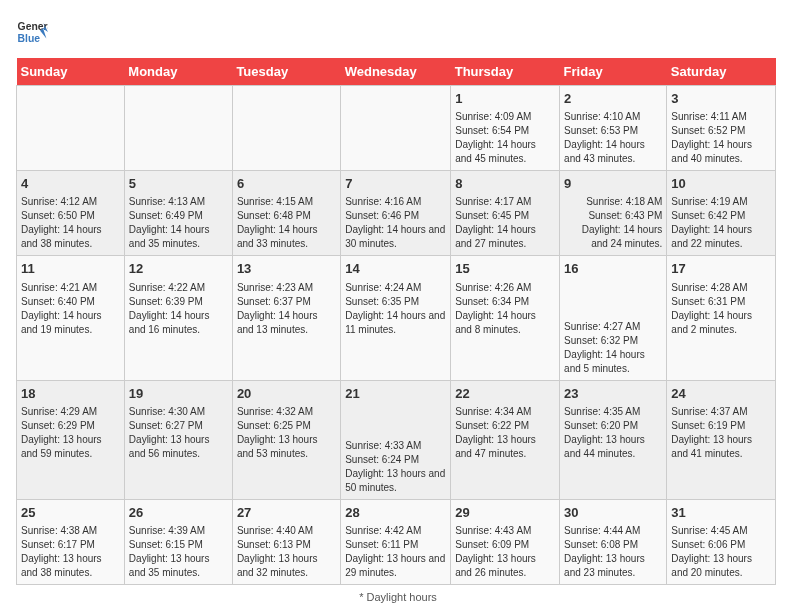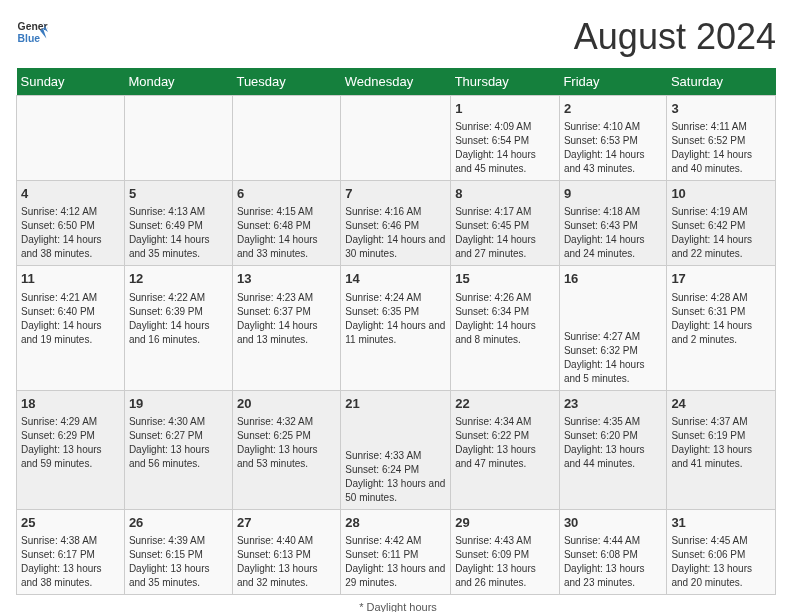--- a/index.html
+++ b/index.html
@@ -36,26 +36,26 @@
     .location {
       font-size: 16px;
       color: #555;
     }
     table {
       width: 100%;
       border-collapse: collapse;
       font-size: 11px;
     }
     thead tr th {
-      background-color: #15803d;
+      background-color: #ef4444;
       color: #fff;
       padding: 6px 4px;
       text-align: left;
       font-size: 13px;
-      font-weight: normal;
+      font-weight: bold;
     }
     tbody tr td {
       border: 1px solid #ccc;
       vertical-align: top;
       padding: 4px;
       width: 113px;
       min-height: 80px;
       line-height: 1.4;
     }
     tbody tr:nth-child(odd) td {
@@ -91,21 +91,20 @@
 
 <div class="header-area">
   <div class="logo">
     <svg class="logo-icon" viewBox="0 0 40 40" xmlns="http://www.w3.org/2000/svg">
       <text x="2" y="18" font-size="13" font-weight="bold" fill="#333">General</text>
       <text x="2" y="32" font-size="13" font-weight="bold" fill="#3a7abf">Blue</text>
       <polygon points="34,8 40,20 34,16 38,28 30,18 36,14" fill="#3a7abf"></polygon>
     </svg>
   </div>
   <div class="title-area">
-    <div class="month-year">August 2024</div>
   </div>
 </div>
 
 <table>
   <thead>
     <tr>
     <th>Sunday</th>
         <th>Monday</th>
         <th>Tuesday</th>
         <th>Wednesday</th>
@@ -165,21 +164,21 @@
 Daylight: 14 hours and 30 minutes.</div>
         </td>
         <td>
           <span class="day-num">8</span>
           <div class="day-info" style="white-space: pre-line;">Sunrise: 4:17 AM
 Sunset: 6:45 PM
 Daylight: 14 hours and 27 minutes.</div>
         </td>
         <td>
           <span class="day-num">9</span>
-          <div class="day-info" style="white-space: pre-line;">Sunrise: 4:18 AM
+          <div class="day-info" style="white-space: pre-line; text-align: right;">Sunrise: 4:18 AM
 Sunset: 6:43 PM
 Daylight: 14 hours and 24 minutes.</div>
         </td>
         <td>
           <span class="day-num">10</span>
           <div class="day-info" style="white-space: pre-line;">Sunrise: 4:19 AM
 Sunset: 6:42 PM
 Daylight: 14 hours and 22 minutes.</div>
         </td>
       </tr>

